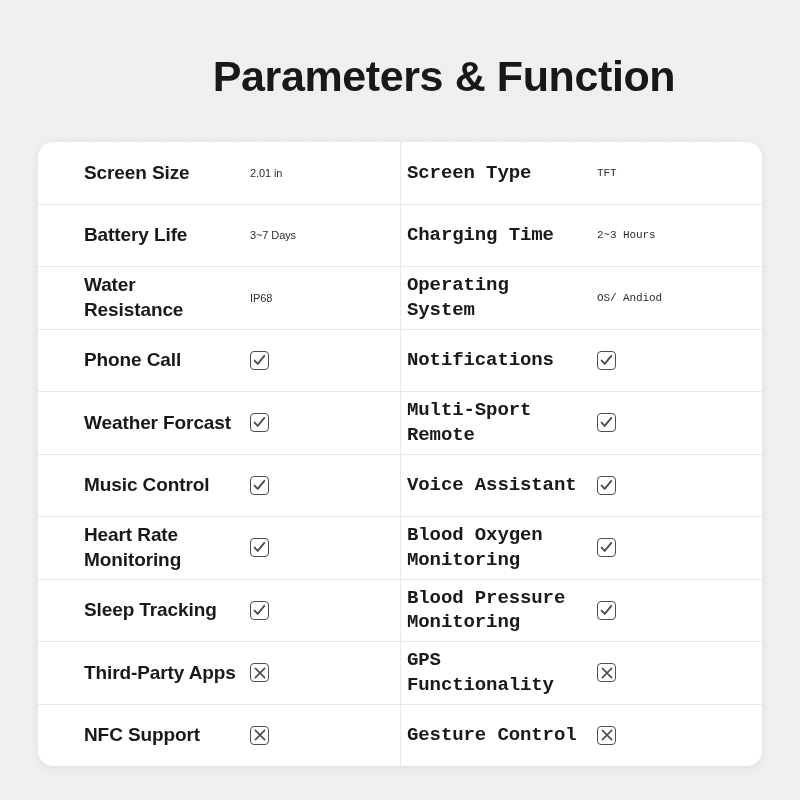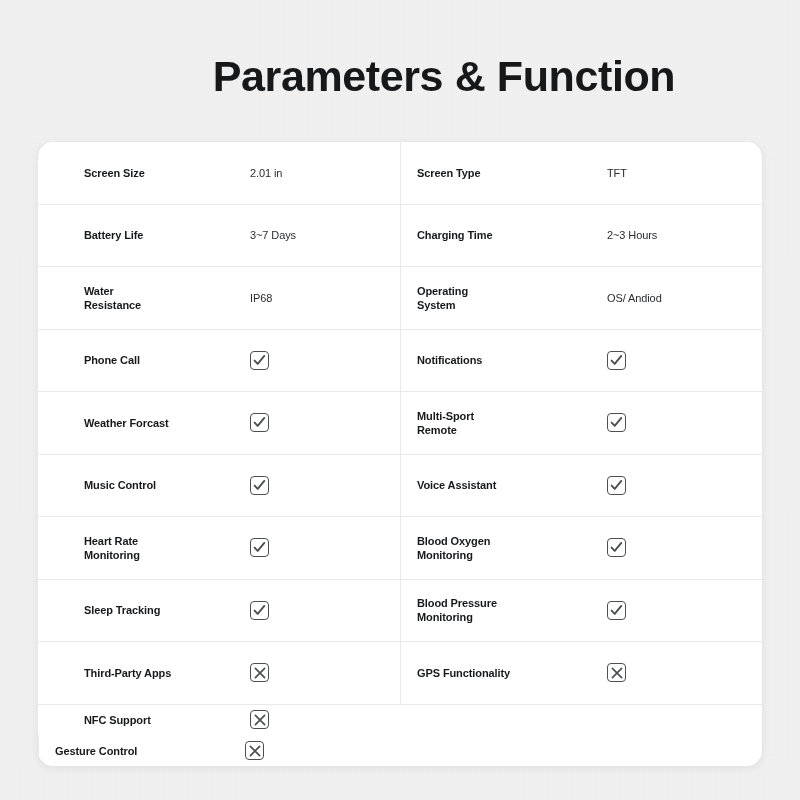--- a/index.html
+++ b/index.html
@@ -62,34 +62,34 @@
     display: flex;
     flex-direction: column;
   }
 
   .spec-row {
     flex: 1 1 0;
     display: flex;
     border-bottom: 1px solid #e9e9e9;
     min-height: 0;
   }
-  .spec-row:last-child { border-bottom: none; flex-direction: column; }
+  .spec-row:last-child { border-bottom: none; }
 
   .spec-cell {
     flex: 1 1 50%;
     display: flex;
     align-items: center;
     min-width: 0;
     box-sizing: border-box;
   }
   .spec-cell.left  { padding-left: 46px; }
-  .spec-cell.right { padding-left: 16px; border-left: 1px solid #e9e9e9; }
+  .spec-cell.right { padding-left: 6px; border-left: 1px solid #e9e9e9; font-family: Liberation Mono, monospace; }
 
   .cell-label {
-    font-size: 11px;
+    font-size: 19px;
     font-weight: 700;
     color: #17191b;
     line-height: 1.28;
     letter-spacing: -0.1px;
     width: 166px;
     flex: none;
     white-space: pre-line;
   }
   .spec-cell.right .cell-label { width: 190px; }
 

